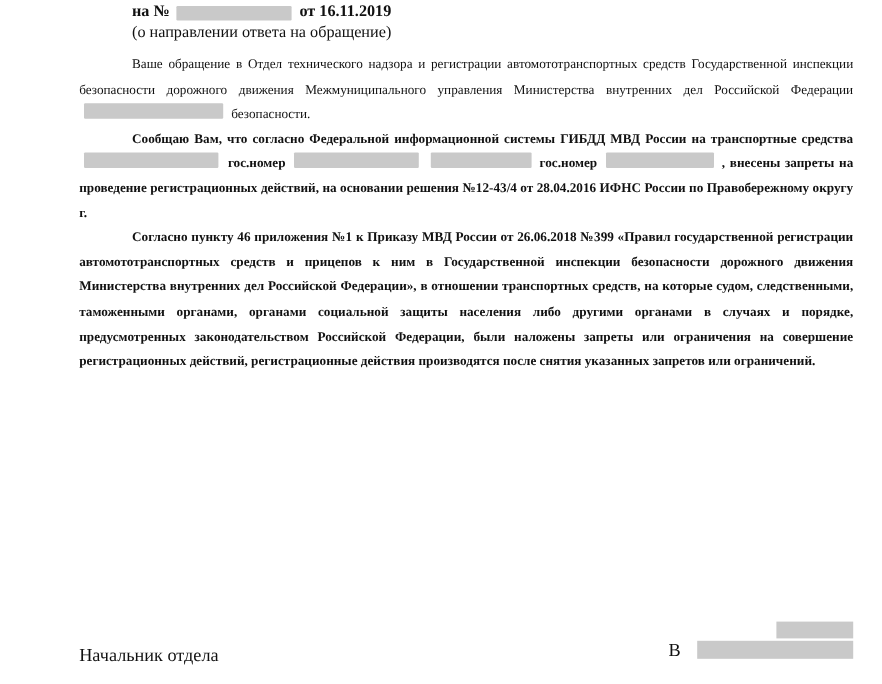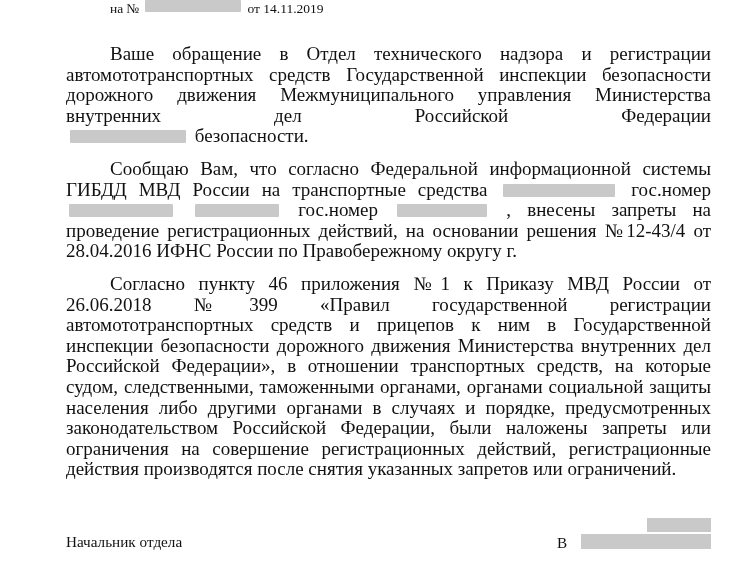--- a/index.html
+++ b/index.html
@@ -24,23 +24,24 @@
   .header-block {
     position: absolute;
     left: 110px;
     top: 0px;
     width: 330px;
     font-size: 13.5px;
     line-height: 17px;
   }
   .header-line-1 {
     display: flex;
-    align-items: flex-start;
+    align-items: flex-end;
     gap: 0px;
     white-space: nowrap;
+    font-weight: bold;
   }
   .header-line-1 .lbl {
     font-size: 13.5px;
   }
   .redact {
     display: inline-block;
     background: #c9c9c9;
     vertical-align: middle;
     border-radius: 1px;
   }
@@ -48,32 +49,33 @@
   .header-line-2 {
     font-size: 13.5px;
     margin-top: 1px;
     white-space: nowrap;
   }
   .body {
     position: absolute;
     left: 66px;
     top: 44px;
     width: 645px;
-    font-size: 19px;
+    font-size: 11px;
     line-height: 20.6px;
     text-align: justify;
     text-justify: inter-word;
   }
   .para {
     margin: 0 0 0 0;
     text-indent: 44px;
     text-align: justify;
   }
   .para + .para {
-    margin-top: 12px;
+    margin-top: 0px;
+    font-weight: bold;
   }
   
   .rb {
     display: inline-block;
     background: #c9c9c9;
     height: 13px;
     vertical-align: -1px;
     border-radius: 1px;
   }
   .rb-a { width: 116px; margin: 0 4px; }
@@ -94,21 +96,21 @@
     position: absolute;
     left: 66px;
     top: 532px;
     width: 645px;
     font-size: 15.2px;
     line-height: 20px;
   }
   .footer-row {
     display: flex;
     justify-content: space-between;
-    align-items: flex-start;
+    align-items: center;
   }
   .sign-name-wrap {
     position: relative;
     width: 160px;
     height: 30px;
   }
   .sign-redact-top {
     position: absolute;
     right: 0px;
     top: -14px;
@@ -133,22 +135,23 @@
 </style>
 </head>
 <body>
 
 <div class="page">
 
   <div class="header-block">
     <div class="header-line-1">
       <span class="lbl">на №</span>
       <span class="redact r-h1"></span>
-      <span class="lbl">от 14.11.2019</span>
+      <span class="lbl">от 16.11.2019</span>
     </div>
+    <div class="header-line-2">(о направлении ответа на обращение)</div>
   </div>
 
   <div class="body">
 
     <p class="para">
       <span class="line-justify">Ваше обращение в Отдел технического надзора и регистрации автомототранспортных средств Государственной инспекции безопасности дорожного движения Межмуниципального управления Министерства внутренних дел Российской Федерации</span>
       <span class="rb rb-a"></span>
       <span>безопасности.</span>
     </p>
 

